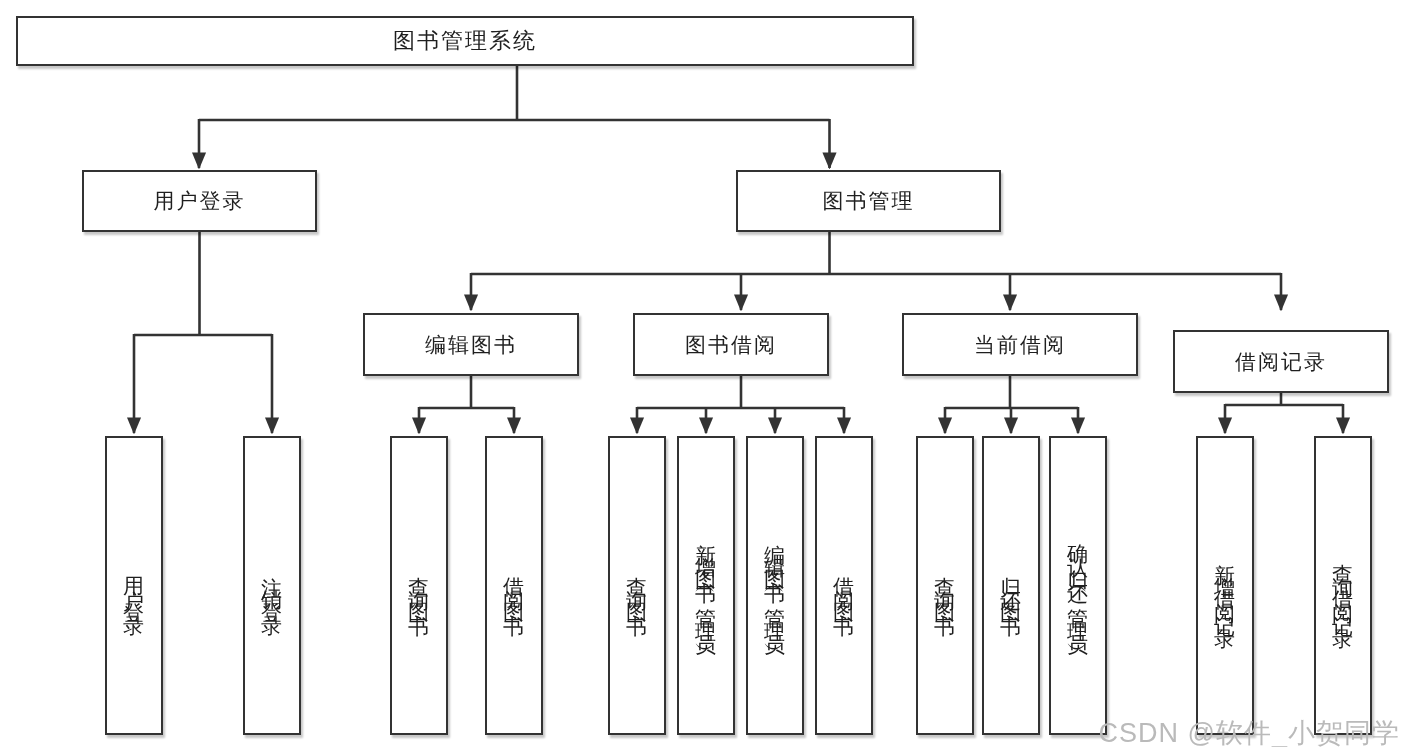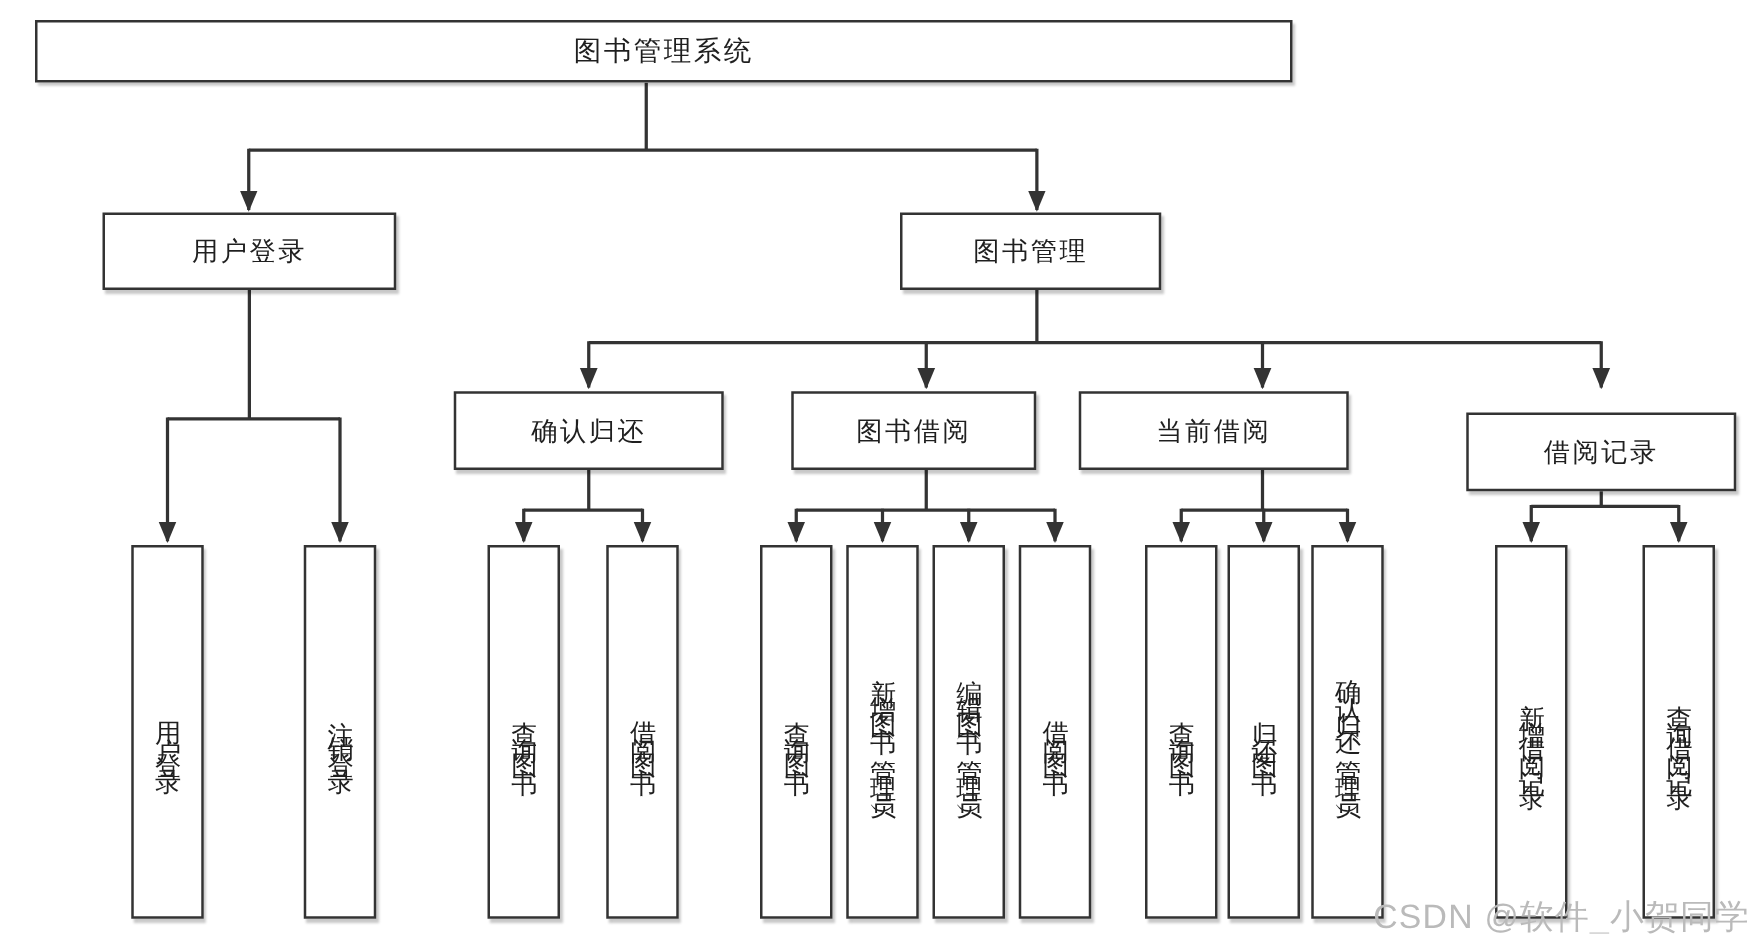--- a/index.html
+++ b/index.html
@@ -111,38 +111,38 @@
     </g>
 
     <g>
       <line class="wire" x1="1281" y1="376" x2="1281" y2="405"></line>
       <line class="wire" x1="1225" y1="405" x2="1343" y2="405"></line>
       <line class="wire" x1="1225" y1="404" x2="1225" y2="433" marker-end="url(#ah)"></line>
       <line class="wire" x1="1343" y1="404" x2="1343" y2="433" marker-end="url(#ah)"></line>
     </g>
   </svg>
 
-  <div class="box root" style="left:28px;top:16px;width:1006px;height:50px">
+  <div class="box root" style="left:16px;top:16px;width:898px;height:50px">
     <span class="h-label">图书管理系统</span>
   </div>
 
   <div class="box" style="left:82px;top:170px;width:235px;height:62px">
     <span class="h-label">用户登录</span>
   </div>
-  <div class="box" style="left:720px;top:170px;width:209px;height:62px">
+  <div class="box" style="left:736px;top:170px;width:265px;height:62px">
     <span class="h-label">图书管理</span>
   </div>
 
   <div class="box" style="left:363px;top:313px;width:216px;height:63px">
-    <span class="h-label">确认归还</span>
+    <span class="h-label">编辑图书</span>
   </div>
   <div class="box" style="left:633px;top:313px;width:196px;height:63px">
     <span class="h-label">图书借阅</span>
   </div>
-  <div class="box" style="left:863px;top:313px;width:216px;height:63px">
+  <div class="box" style="left:902px;top:313px;width:236px;height:63px">
     <span class="h-label">当前借阅</span>
   </div>
   <div class="box" style="left:1173px;top:330px;width:216px;height:63px">
     <span class="h-label">借阅记录</span>
   </div>
 
   <div class="box leaf" style="left:105px;top:436px;width:58px;height:299px">
     <span class="v-label">用户登录</span>
   </div>
   <div class="box leaf" style="left:243px;top:436px;width:58px;height:299px">

